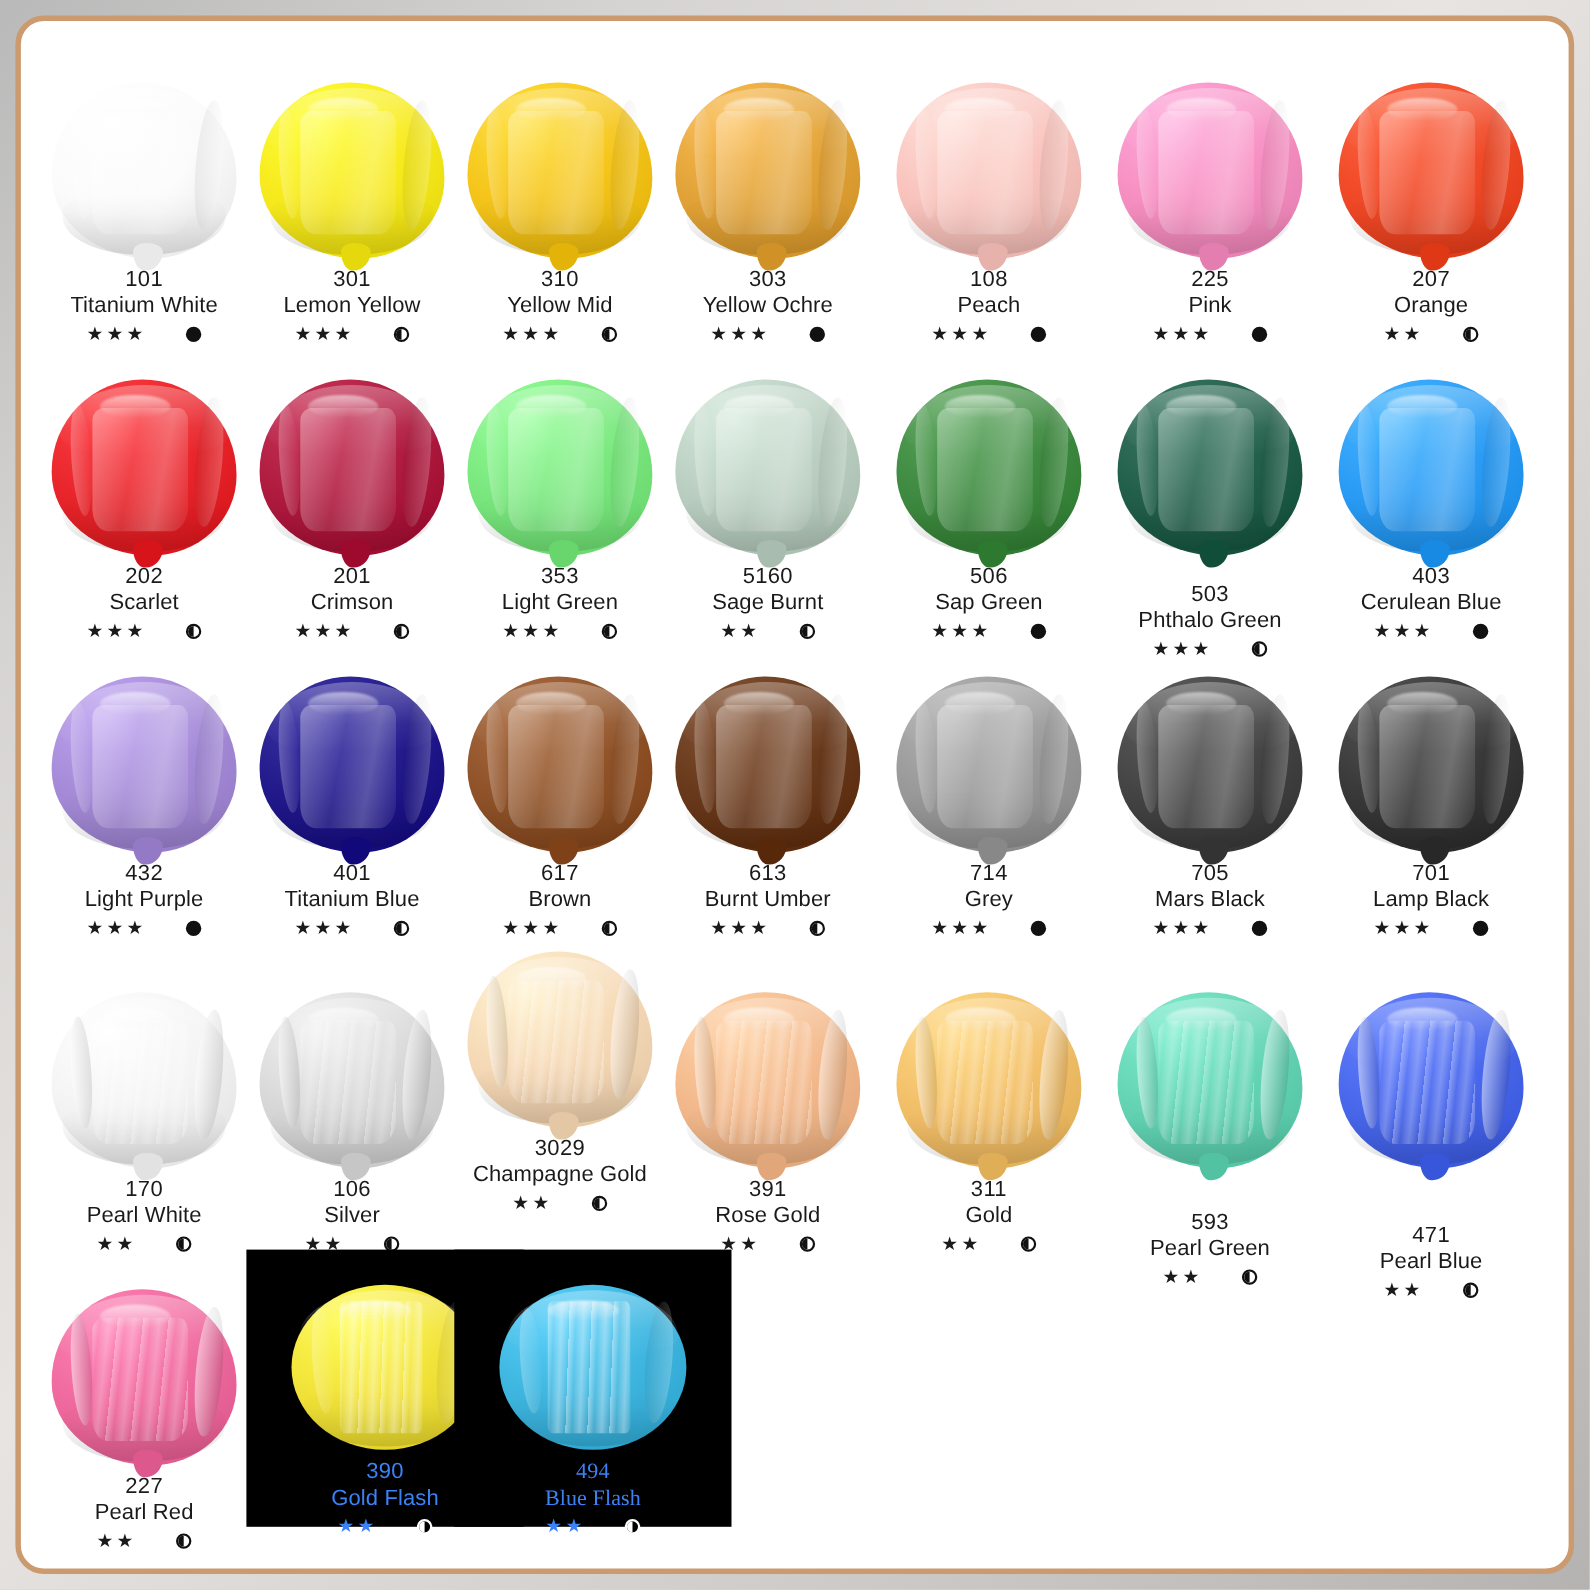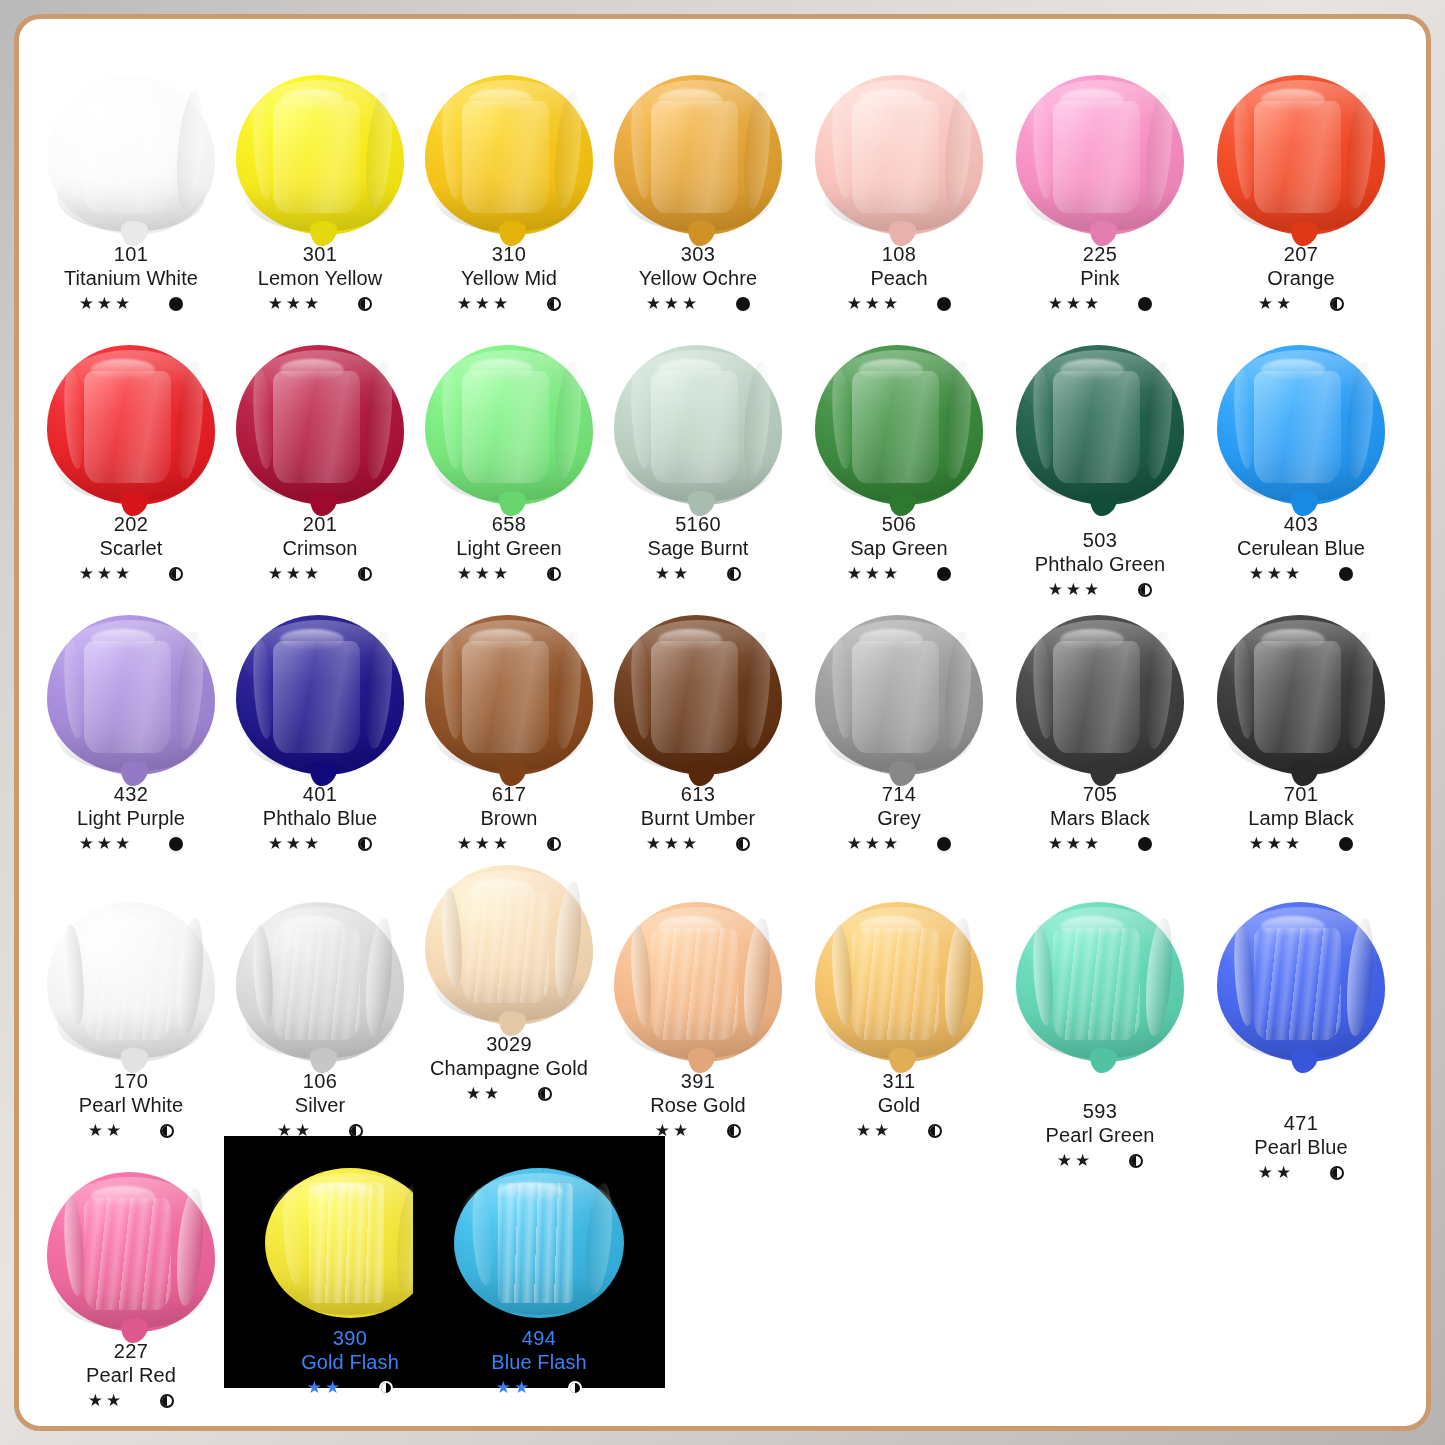--- a/index.html
+++ b/index.html
@@ -443,21 +443,21 @@
             <div class="blob">
               <div class="body" style="background: radial-gradient(120% 110% at 32% 22%, rgb(148, 255, 152) 0%, rgb(122, 232, 126) 42%, rgb(96, 206, 100) 100%);"></div>
               <div class="face"></div>
               <div class="ridge-l"></div>
               <div class="ridge-r"></div>
               <div class="gloss"></div>
               <div class="drip" style="background: rgb(104, 214, 108);"></div>
             </div>
           </div>
           <div class="label" style="top: 175px;">
-            <div class="code">658</div>
+            <div class="code">353</div>
             <div class="name">Light Green</div>
             <div class="marks">
               <span class="stars">★★★</span>
               <span class="opacity-dot half"></span>
             </div>
           </div>
         </div>
         <div class="cell" style="left: 581px; top: 318px; width: 196px; height: 260px;">
           <div class="swatch-wrap">
             <div class="blob">
@@ -564,21 +564,21 @@
               <div class="body" style="background: radial-gradient(120% 110% at 32% 22%, rgb(61, 52, 166) 0%, rgb(35, 26, 140) 42%, rgb(9, 0, 114) 100%);"></div>
               <div class="face"></div>
               <div class="ridge-l"></div>
               <div class="ridge-r"></div>
               <div class="gloss"></div>
               <div class="drip" style="background: rgb(17, 8, 122);"></div>
             </div>
           </div>
           <div class="label" style="top: 175px;">
             <div class="code">401</div>
-            <div class="name">Phthalo Blue</div>
+            <div class="name">Titanium Blue</div>
             <div class="marks">
               <span class="stars">★★★</span>
               <span class="opacity-dot half"></span>
             </div>
           </div>
         </div>
         <div class="cell" style="left: 392px; top: 588px; width: 196px; height: 260px;">
           <div class="swatch-wrap">
             <div class="blob">
               <div class="body" style="background: radial-gradient(120% 110% at 32% 22%, rgb(171, 110, 68) 0%, rgb(145, 84, 42) 42%, rgb(119, 58, 16) 100%);"></div>
@@ -860,21 +860,21 @@
         <div class="cell onblack" style="left: 394px; top: 1117px; width: 252px; height: 252px;">
           <div class="swatch-wrap" style="height: 168px; top: 14px;">
             <div class="blob flash">
               <div class="body" style="background: radial-gradient(120% 110% at 32% 22%, rgb(89, 208, 250) 0%, rgb(63, 182, 224) 42%, rgb(37, 156, 198) 100%);"></div>
               <div class="face"></div>
               <div class="ridge-l"></div>
               <div class="ridge-r"></div>
               <div class="gloss"></div>
             </div>
           </div>
-          <div class="label" style="top: 190px;">
+          <div class="label" style="top: 190px; font-family: Liberation Serif, serif;">
             <div class="code">494</div>
             <div class="name">Blue Flash</div>
             <div class="marks">
               <span class="stars">★★</span>
               <span class="opacity-dot half"></span>
             </div>
           </div>
         </div>
       </div>
   </div>

